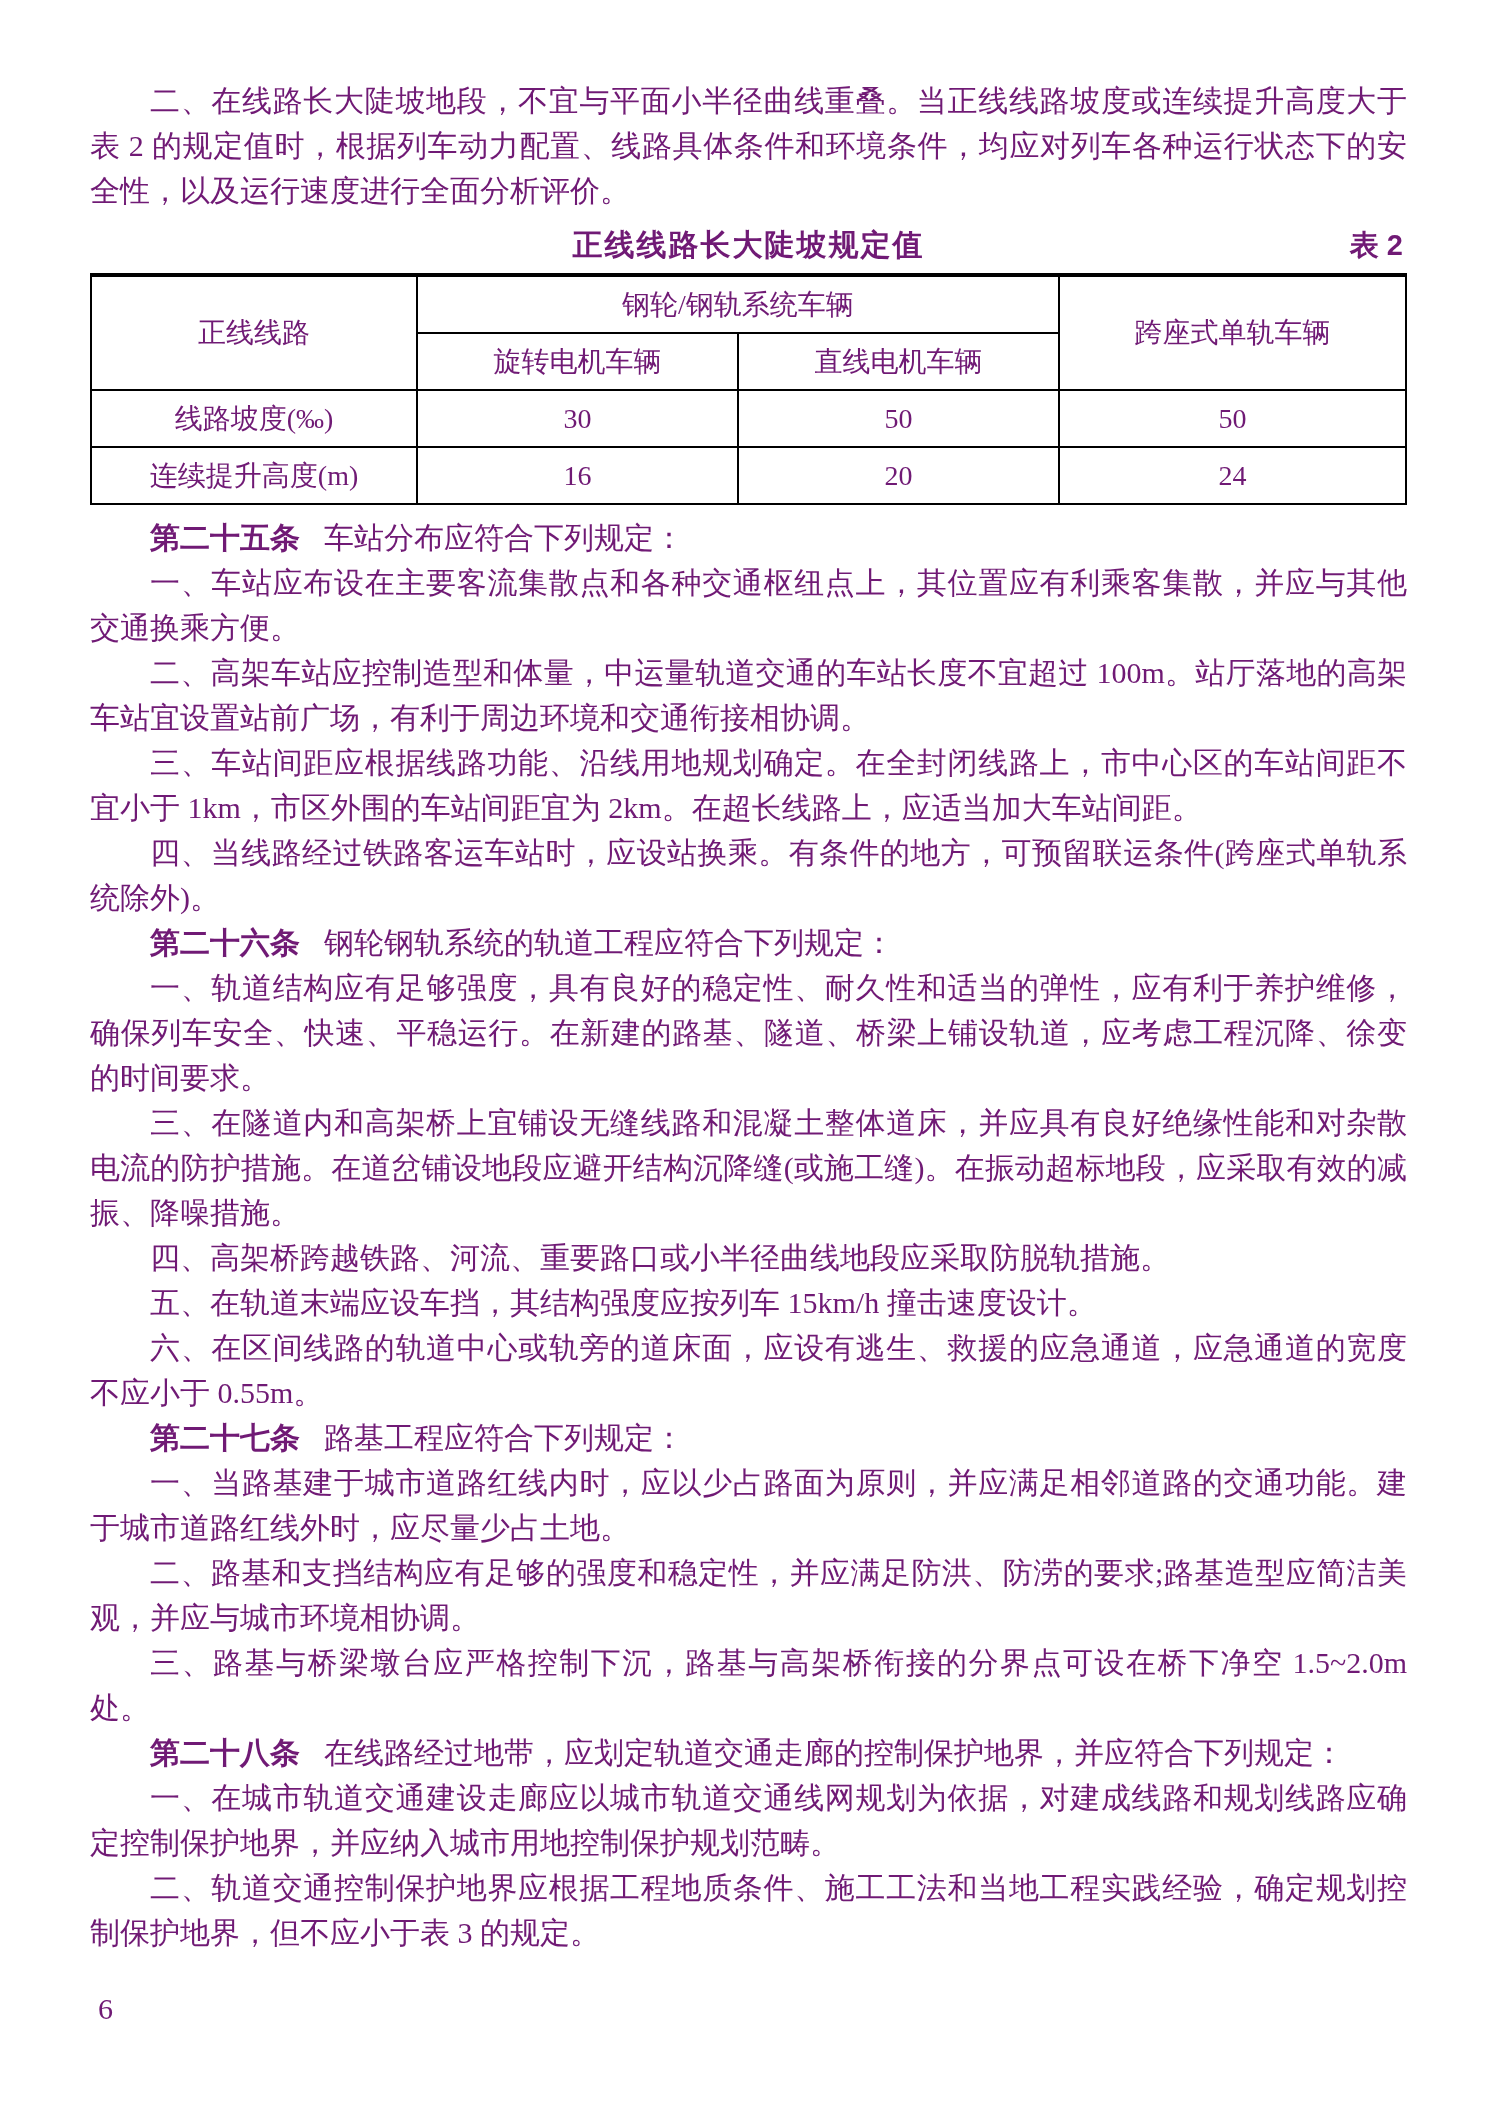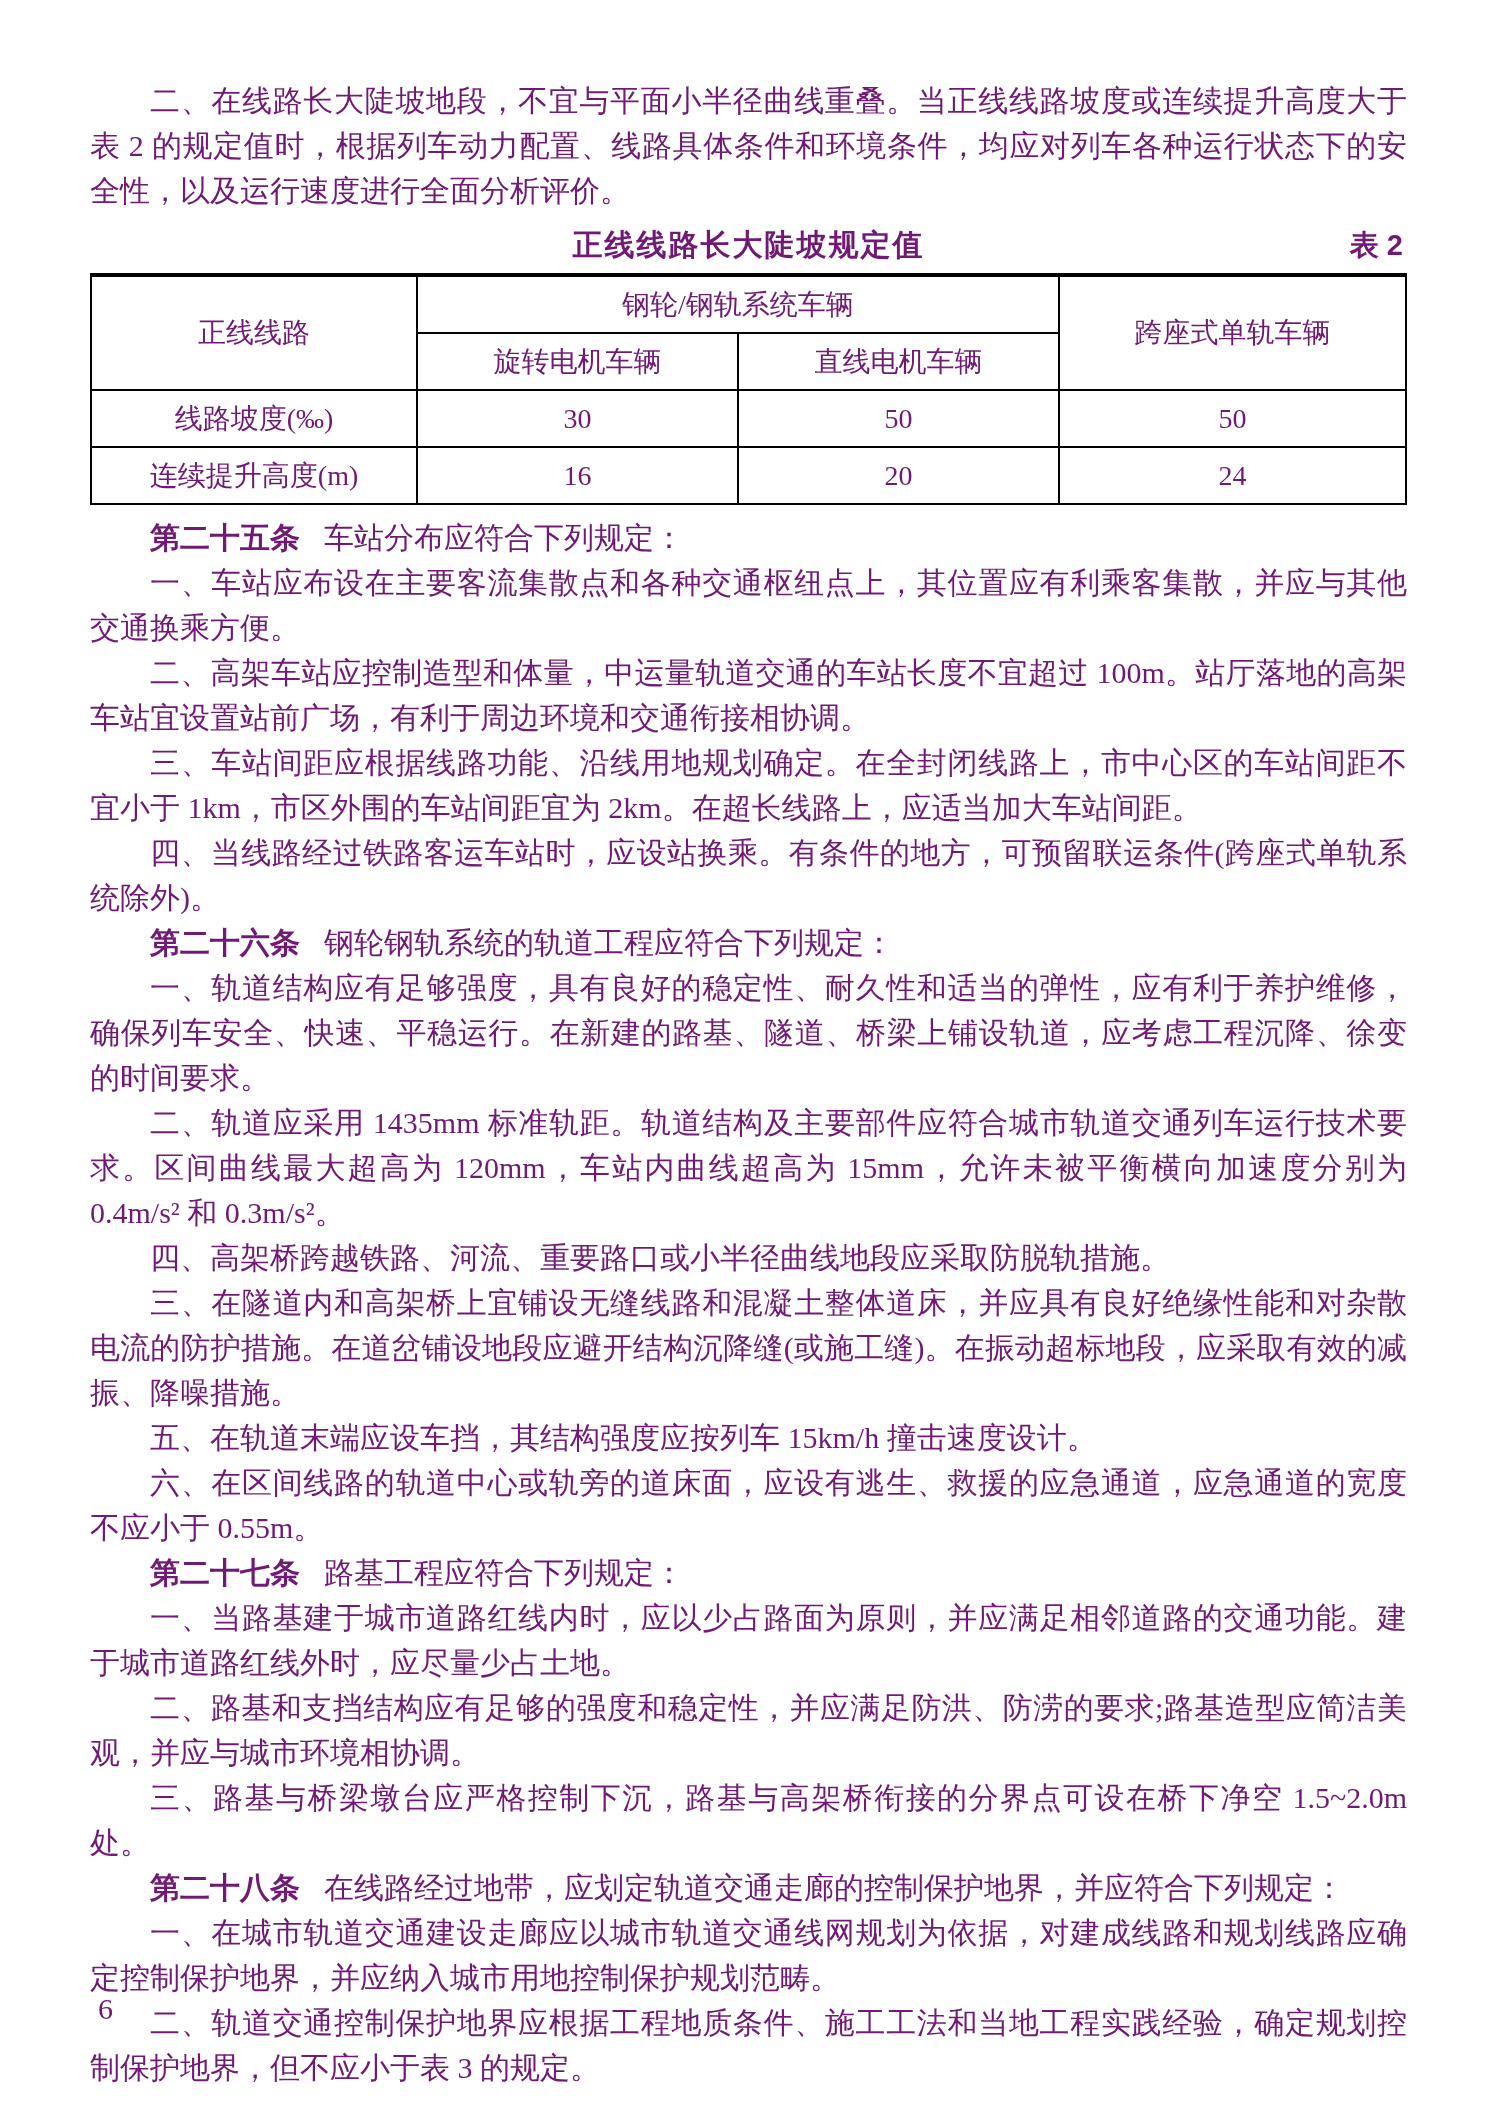--- a/index.html
+++ b/index.html
@@ -103,23 +103,22 @@
     <div class="articles">
 
       <p class="art-head"><span class="art-num">第二十五条</span><span class="art-title">车站分布应符合下列规定：</span></p>
       <p class="body-p">一、车站应布设在主要客流集散点和各种交通枢纽点上，其位置应有利乘客集散，并应与其他交通换乘方便。</p>
       <p class="body-p">二、高架车站应控制造型和体量，中运量轨道交通的车站长度不宜超过 100m。站厅落地的高架车站宜设置站前广场，有利于周边环境和交通衔接相协调。</p>
       <p class="body-p">三、车站间距应根据线路功能、沿线用地规划确定。在全封闭线路上，市中心区的车站间距不宜小于 1km，市区外围的车站间距宜为 2km。在超长线路上，应适当加大车站间距。</p>
       <p class="body-p">四、当线路经过铁路客运车站时，应设站换乘。有条件的地方，可预留联运条件(跨座式单轨系统除外)。</p>
 
       <p class="art-head"><span class="art-num">第二十六条</span><span class="art-title">钢轮钢轨系统的轨道工程应符合下列规定：</span></p>
       <p class="body-p">一、轨道结构应有足够强度，具有良好的稳定性、耐久性和适当的弹性，应有利于养护维修，确保列车安全、快速、平稳运行。在新建的路基、隧道、桥梁上铺设轨道，应考虑工程沉降、徐变的时间要求。</p>
-      <p class="body-p">二、轨道应采用 1435mm 标准轨距。轨道结构及主要部件应符合城市轨道交通列车运行技术要求。区间曲线最大超高为 120mm，车站内曲线超高为 15mm，允许未被平衡横向加速度分别为 0.4m/s² 和 0.3m/s²。</p>
+      <p class="body-p">三、在隧道内和高架桥上宜铺设无缝线路和混凝土整体道床，并应具有良好绝缘性能和对杂散电流的防护措施。在道岔铺设地段应避开结构沉降缝(或施工缝)。在振动超标地段，应采取有效的减振、降噪措施。</p>
       <p class="body-p">四、高架桥跨越铁路、河流、重要路口或小半径曲线地段应采取防脱轨措施。</p>
-      <p class="body-p">三、在隧道内和高架桥上宜铺设无缝线路和混凝土整体道床，并应具有良好绝缘性能和对杂散电流的防护措施。在道岔铺设地段应避开结构沉降缝(或施工缝)。在振动超标地段，应采取有效的减振、降噪措施。</p>
       <p class="body-p">五、在轨道末端应设车挡，其结构强度应按列车 15km/h 撞击速度设计。</p>
       <p class="body-p">六、在区间线路的轨道中心或轨旁的道床面，应设有逃生、救援的应急通道，应急通道的宽度不应小于 0.55m。</p>
 
       <p class="art-head"><span class="art-num">第二十七条</span><span class="art-title">路基工程应符合下列规定：</span></p>
       <p class="body-p">一、当路基建于城市道路红线内时，应以少占路面为原则，并应满足相邻道路的交通功能。建于城市道路红线外时，应尽量少占土地。</p>
       <p class="body-p">二、路基和支挡结构应有足够的强度和稳定性，并应满足防洪、防涝的要求;路基造型应简洁美观，并应与城市环境相协调。</p>
       <p class="body-p">三、路基与桥梁墩台应严格控制下沉，路基与高架桥衔接的分界点可设在桥下净空 1.5~2.0m 处。</p>
 
       <p class="art-head"><span class="art-num">第二十八条</span><span class="art-title">在线路经过地带，应划定轨道交通走廊的控制保护地界，并应符合下列规定：</span></p>
       <p class="body-p">一、在城市轨道交通建设走廊应以城市轨道交通线网规划为依据，对建成线路和规划线路应确定控制保护地界，并应纳入城市用地控制保护规划范畴。</p>

